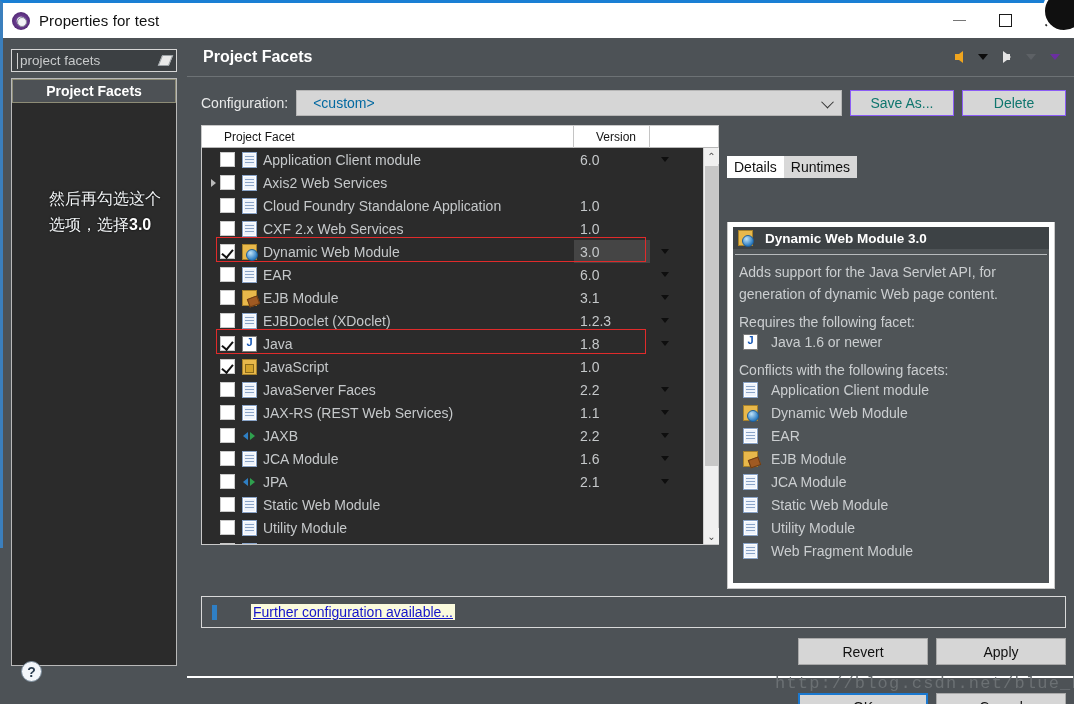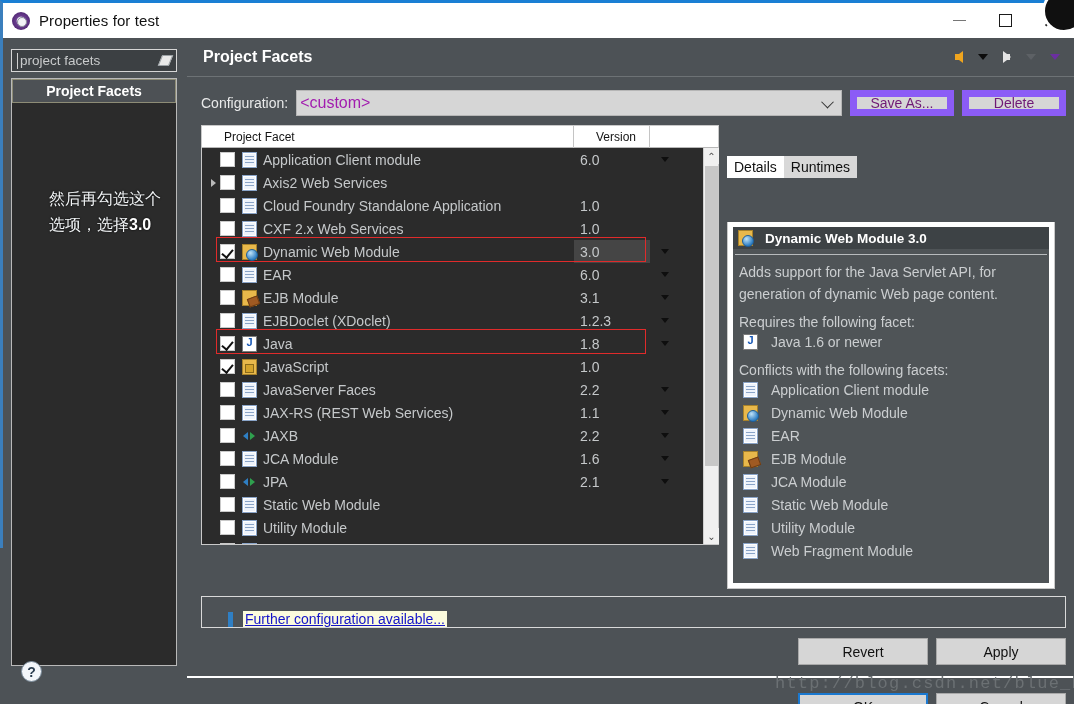--- a/index.html
+++ b/index.html
@@ -128,30 +128,30 @@
   
   .config-row {
     position: absolute; left: 14px; top: 52px; right: 8px; height: 26px;
     display: flex; align-items: center;
   }
   .config-label { color: #e9eaea; font-size: 14px; margin-right: 8px; }
   .combo {
     flex: 1 1 auto; height: 26px; background: #d6d6d6; border: 1px solid #b6b6b6;
     display: flex; align-items: center; position: relative;
   }
-  .combo-val { color: #a21caf; font-size: 16px; padding-left: 3px; }
+  .combo-val { color: #0369a1; font-size: 14px; padding-left: 16px; }
   .combo-caret {
     position: absolute; right: 9px; top: 50%; transform: translateY(-50%);
     width: 9px; height: 9px; border-right: 1.5px solid #333; border-bottom: 1.5px solid #333;
     transform: translateY(-60%) rotate(45deg);
   }
   .pbtn {
     height: 26px; min-width: 104px; margin-left: 8px;
-    background: #d6d6d6; border: 7px solid #8b5cf6;
-    color: #701a75; font-size: 14px; display: flex; align-items: center; justify-content: center;
+    background: #d6d6d6; border: 1px solid #8b5cf6;
+    color: #0f766e; font-size: 14px; display: flex; align-items: center; justify-content: center;
   }
   
   .table-wrap {
     position: absolute; left: 14px; top: 87px; width: 518px; height: 420px;
     background: #2b2b2b; border: 1px solid #c9c9c9;
   }
   .thead {
     display: flex; height: 22px; background: #ffffff; border-bottom: 1px solid #b7b7b7;
   }
   .th {
@@ -292,21 +292,21 @@
   .det-p { color: #cbced0; font-size: 14px; line-height: 22px; padding: 0 6px; }
   .det-h { color: #cbced0; font-size: 14px; padding: 0 6px; margin-top: 9px; }
   .det-li {
     display: flex; align-items: center; padding-left: 10px; height: 23px;
   }
   .det-li span { color: #cbced0; font-size: 14px; margin-left: 7px; }
   
   .infobar {
     position: absolute; left: 14px; top: 558px; right: 8px; height: 32px;
     background: #4d5256; border: 1px solid #d9d9d9;
-    display: flex; align-items: flex-end; padding-left: 26px;
+    display: flex; align-items: center; padding-left: 10px; gap: 24px;
   }
   .info-icon {
     width: 5px; height: 15px; background: #2f7fc4; margin-right: 10px; position: relative;
   }
   .info-link {
     background: #fbfbdd; color: #1414c8; font-size: 14px; text-decoration: underline;
     padding: 0 2px;
   }
   
   .rev-apply {

